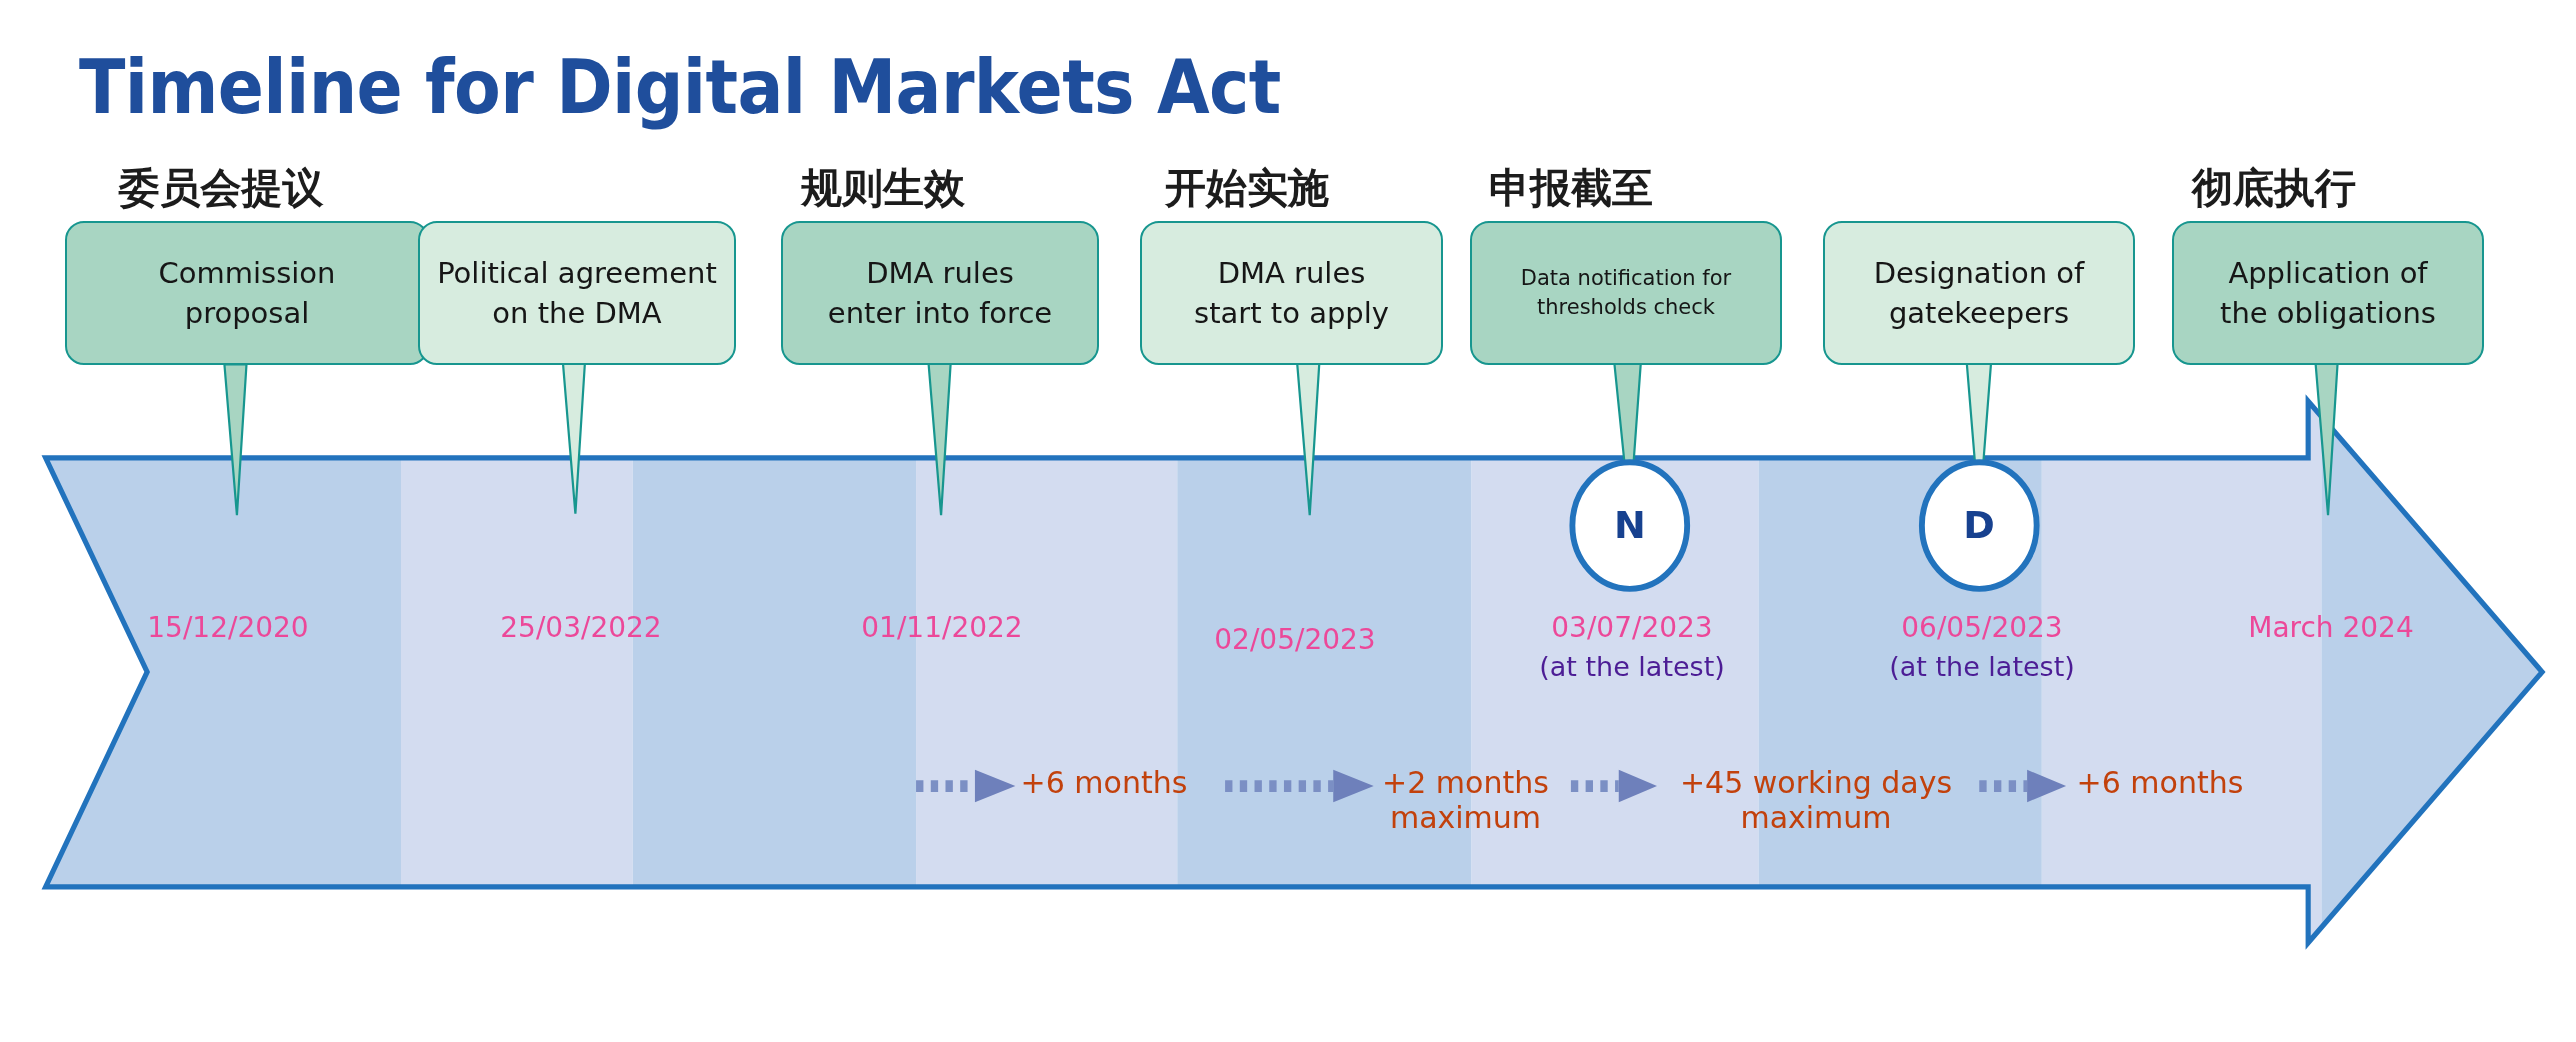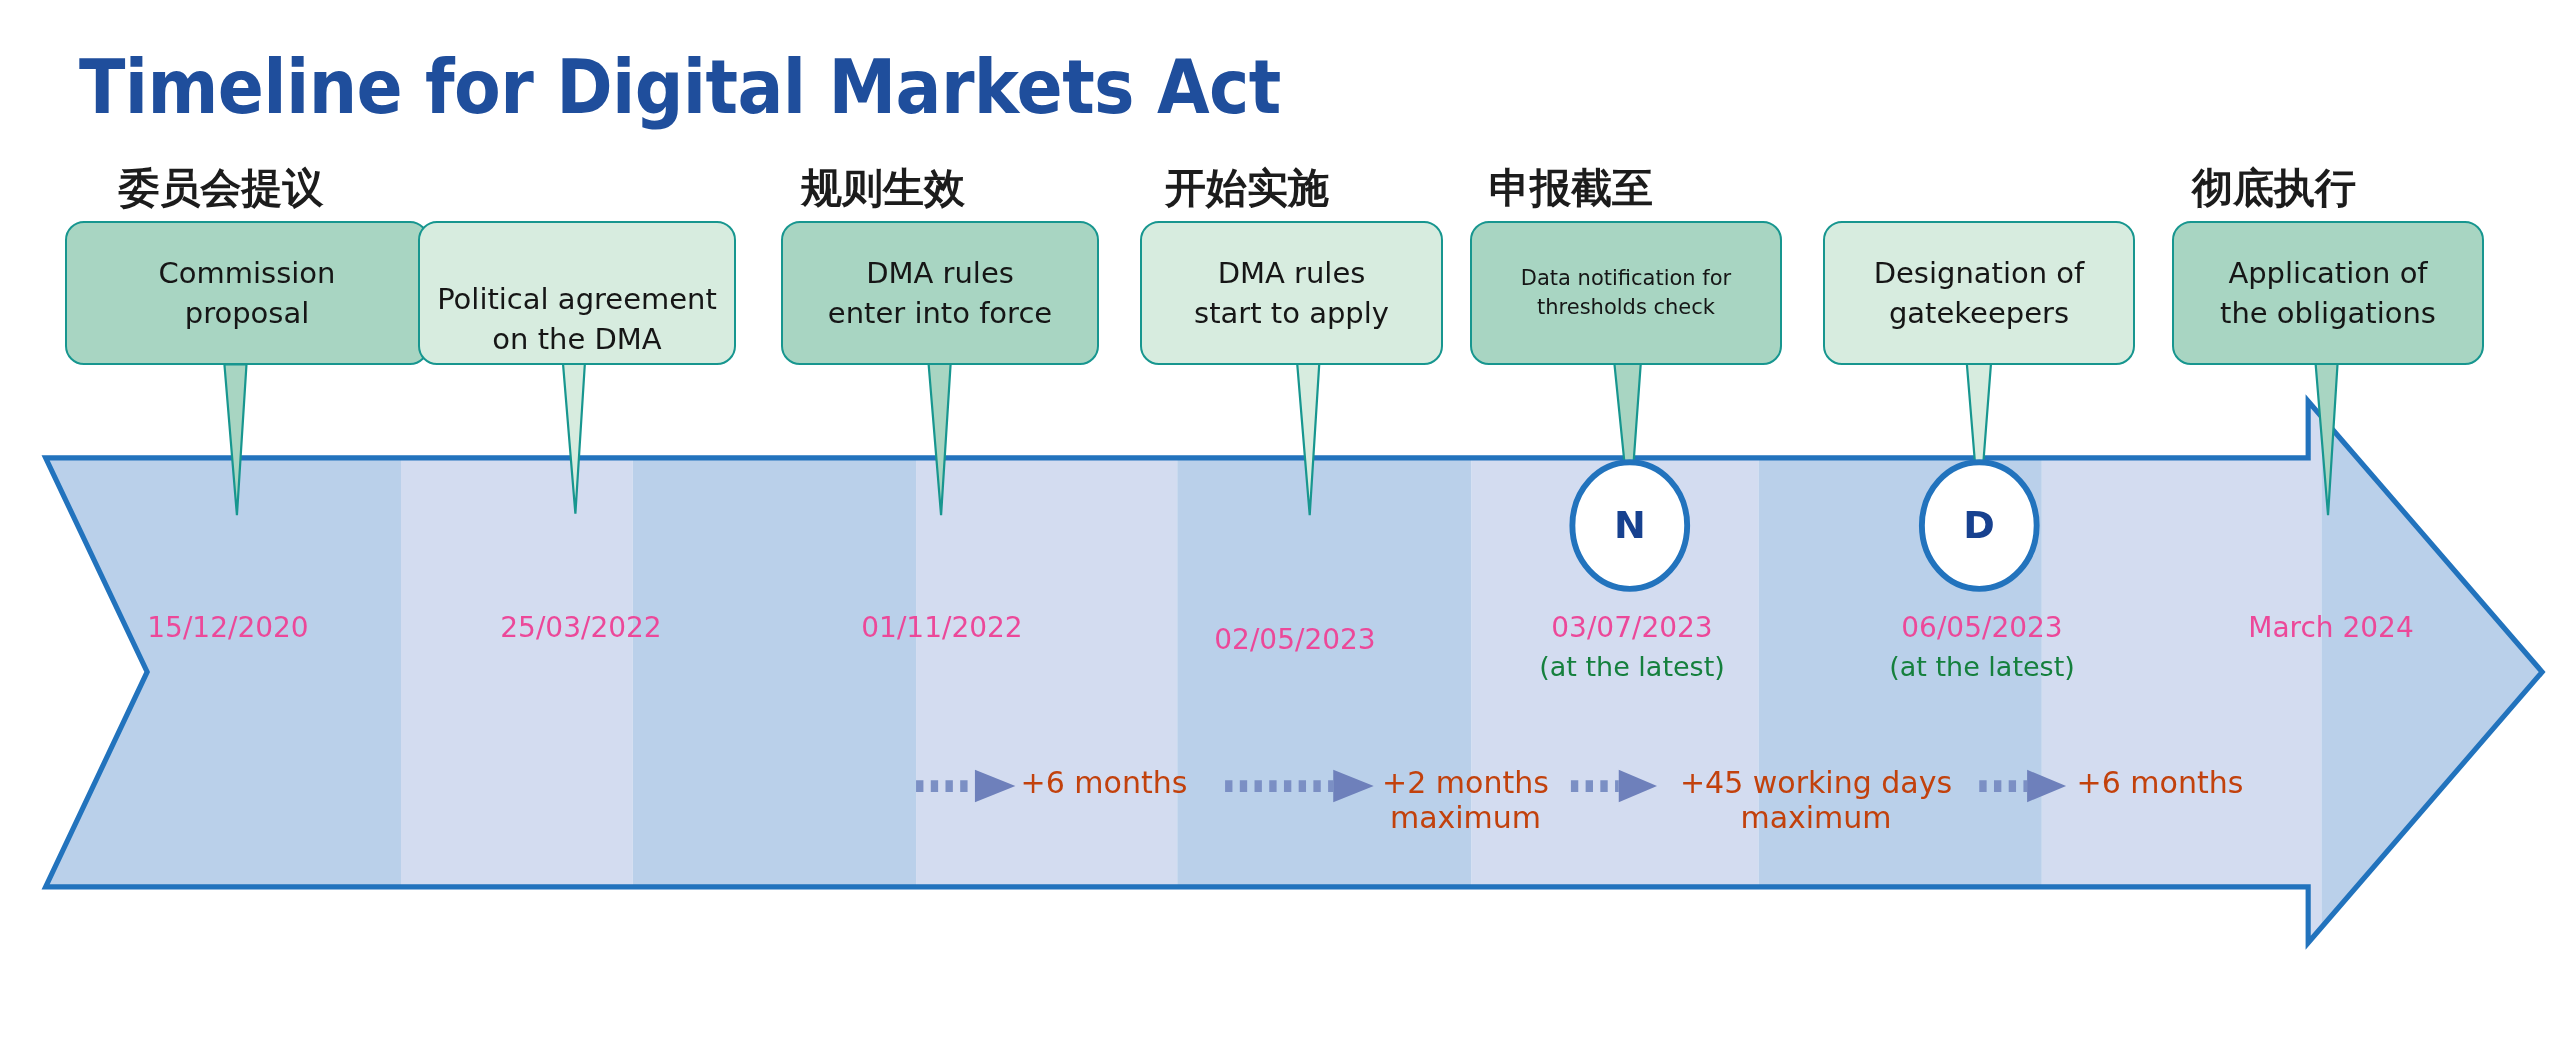--- a/index.html
+++ b/index.html
@@ -80,21 +80,21 @@
     font-size: 28px;
     color: #ec4899;
     text-align: center;
     white-space: nowrap;
     z-index: 6;
   }
   .date-sub {
     position: absolute;
     font-family: "DejaVu Sans", sans-serif;
     font-size: 27px;
-    color: #15803d;
+    color: #4c1d95;
     text-align: center;
     white-space: nowrap;
     z-index: 6;
   }
 
   
   .marker-letter {
     position: absolute;
     font-family: "DejaVu Sans", sans-serif;
     font-weight: bold;
@@ -180,21 +180,21 @@
 <div class="cn-label" style="left:1431px; width:280px;">申报截至</div>
 <div class="cn-label" style="left:2134px; width:280px;">彻底执行</div>
 
 <div class="callout dark" style="left:65px;  top:221px; width:364px; height:144px;">
   <span>
     <span>Commission</span><br>
     <span>proposal</span>
   </span>
 </div>
 
-<div class="callout light" style="left:418px; top:221px; width:318px; height:144px;align-items:flex-end;">
+<div class="callout light" style="left:418px; top:221px; width:318px; height:144px;">
   <span>
     <span>Political agreement</span><br>
     <span>on the DMA</span>
   </span>
 </div>
 
 <div class="callout dark" style="left:781px; top:221px; width:318px; height:144px;">
   <span>
     <span>DMA rules</span><br>
     <span>enter into force</span>

